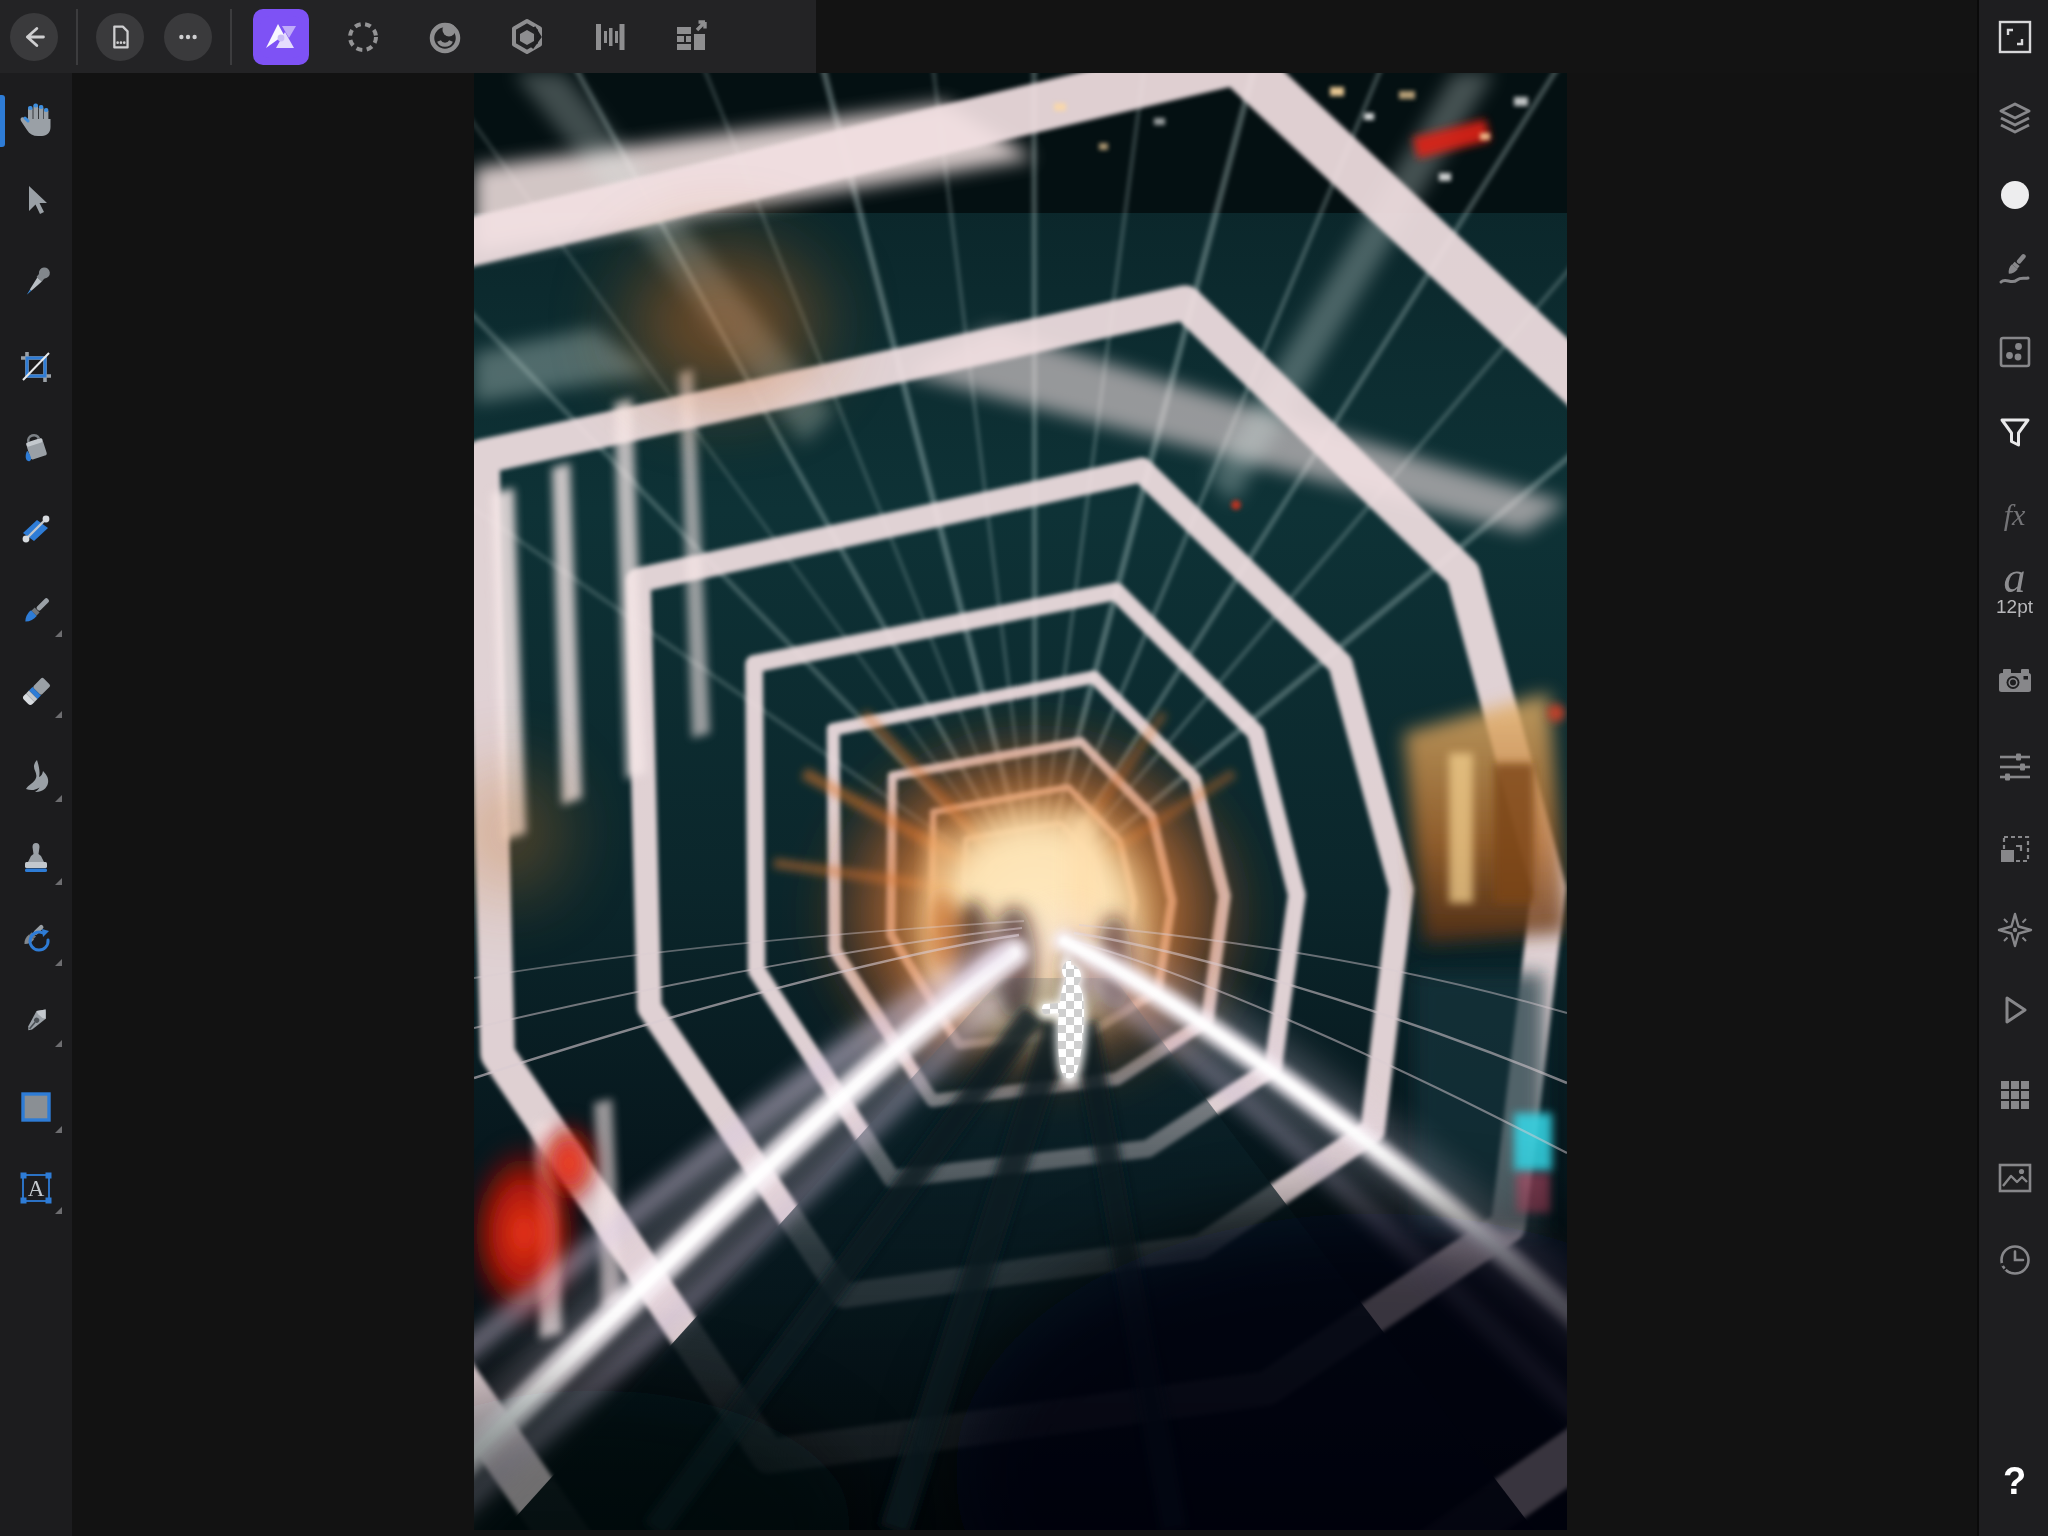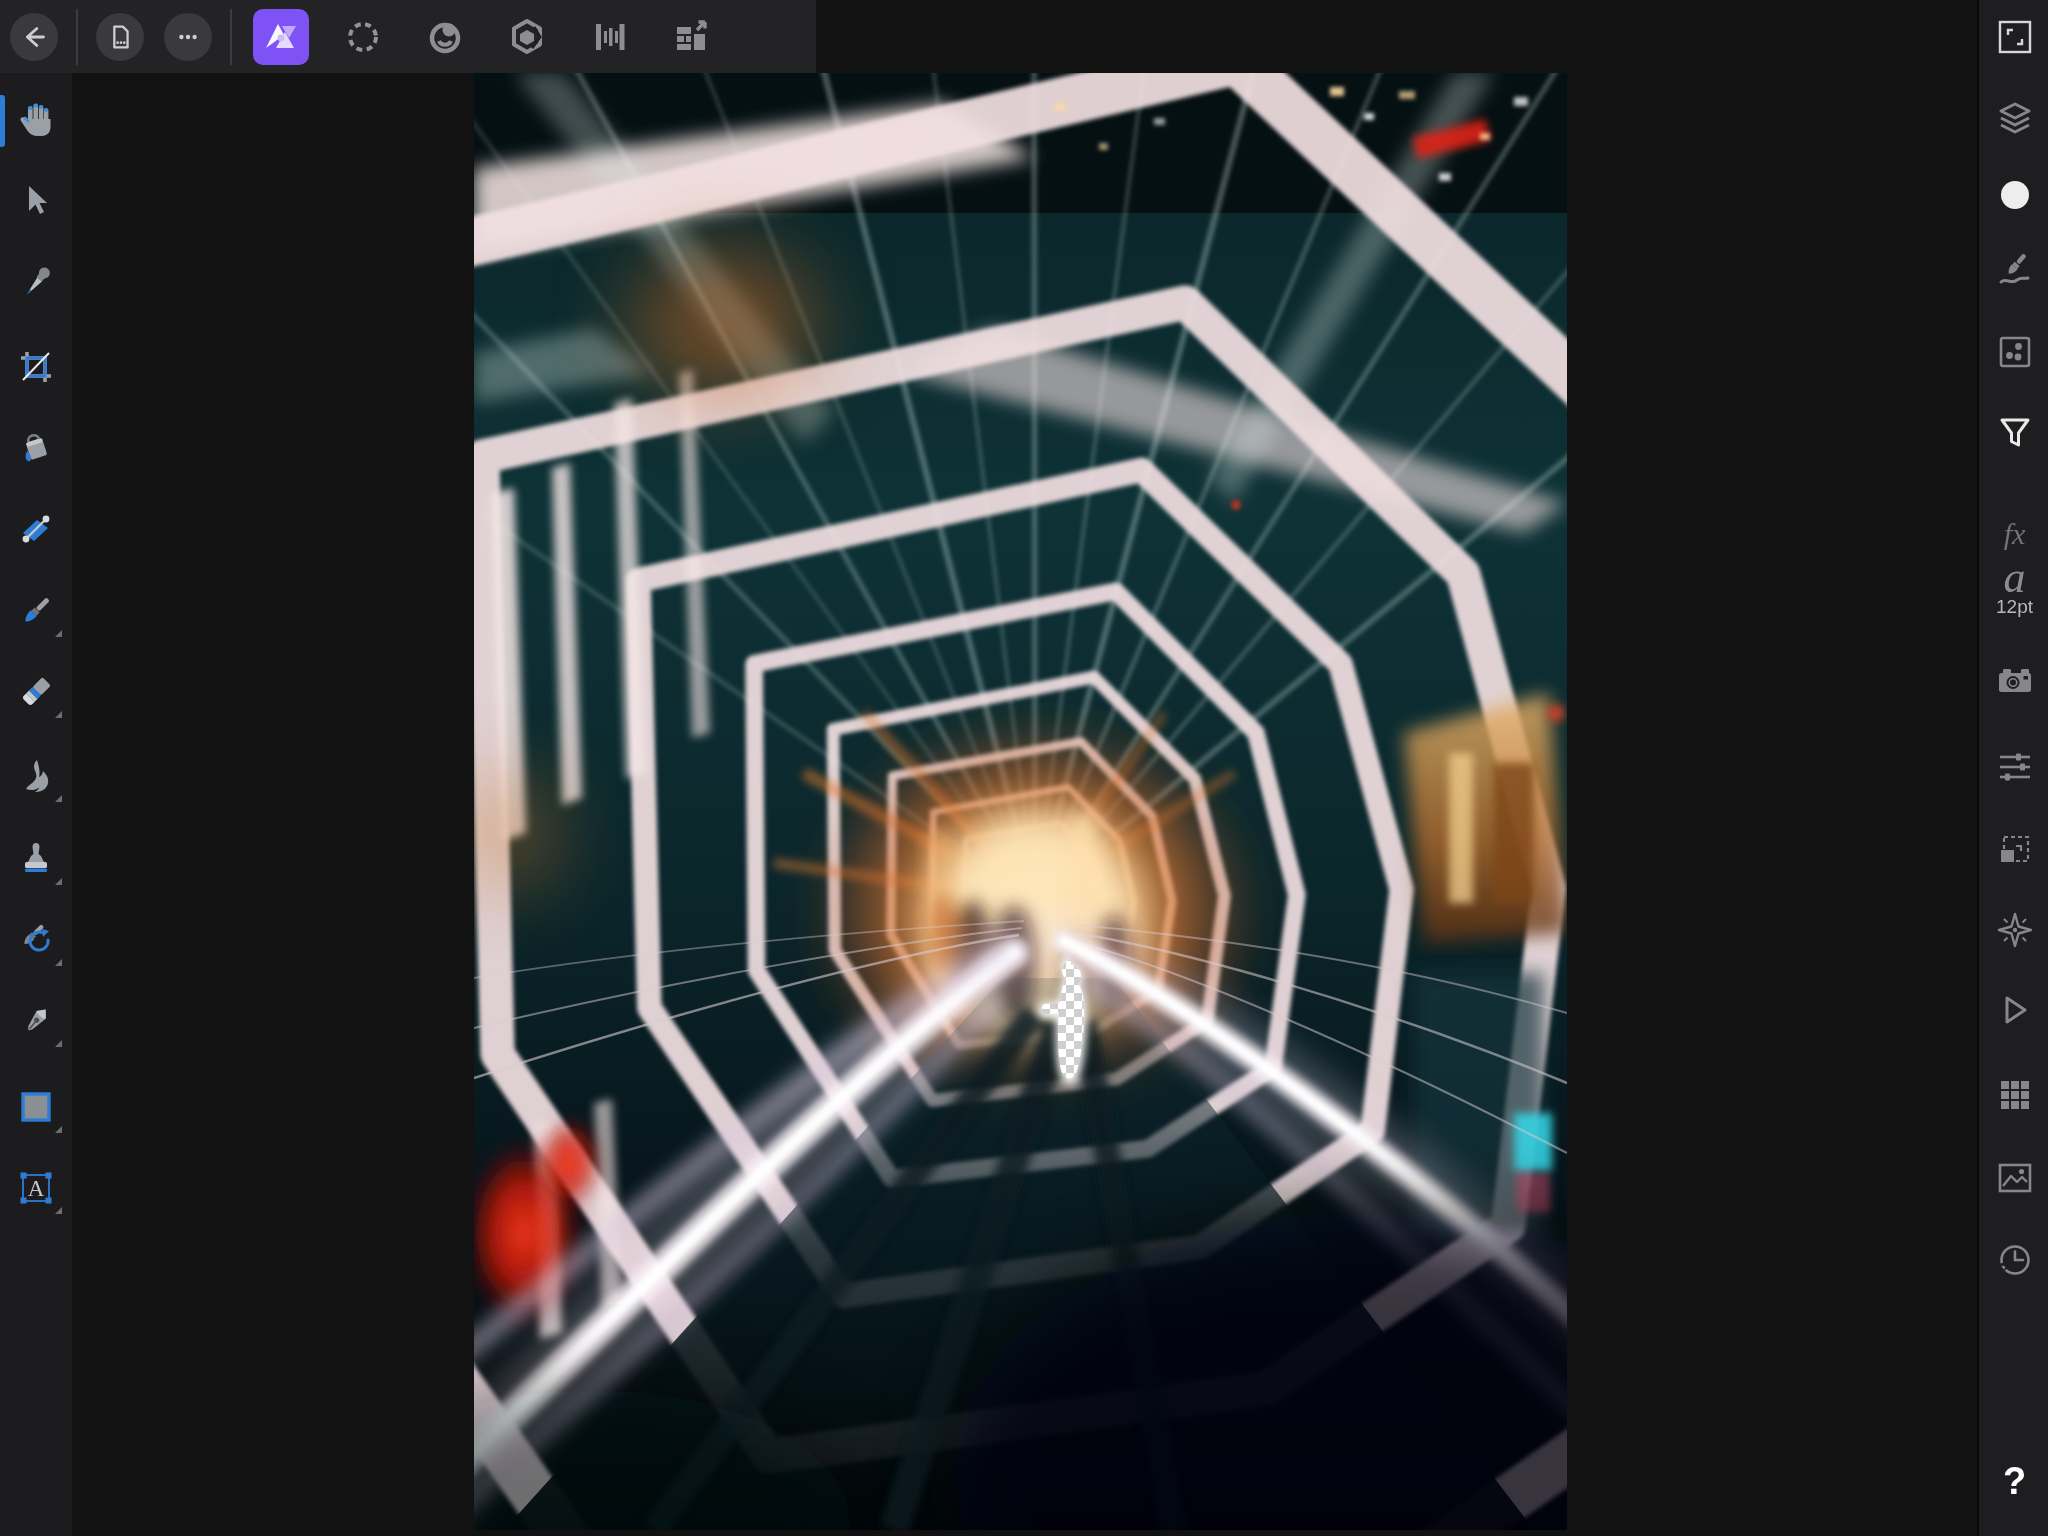--- a/index.html
+++ b/index.html
@@ -491,21 +491,21 @@
       <circle cx="24" cy="26" r="3.4" fill="#87878a"></circle>
     </svg>
   </div>
 
   <div class="side-icon" style="top:410px;">
     <svg width="42" height="42" viewBox="0 0 42 42">
       <path d="M8 8 H34 L24.5 21 V33 L17.5 29.5 V21 Z" fill="none" stroke="#e9e9ea" stroke-width="3" stroke-linejoin="round"></path>
     </svg>
   </div>
 
-  <div class="side-icon" style="top:511px;">
+  <div class="side-icon" style="top:492px;">
     <span class="fx-label">fx</span>
   </div>
 
   <div class="side-icon" style="top:565px;">
     <span class="a-glyph">a</span>
     <span class="side-label">12pt</span>
   </div>
 
   <div class="side-icon" style="top:659px;">
     <svg width="42" height="42" viewBox="0 0 42 42">

